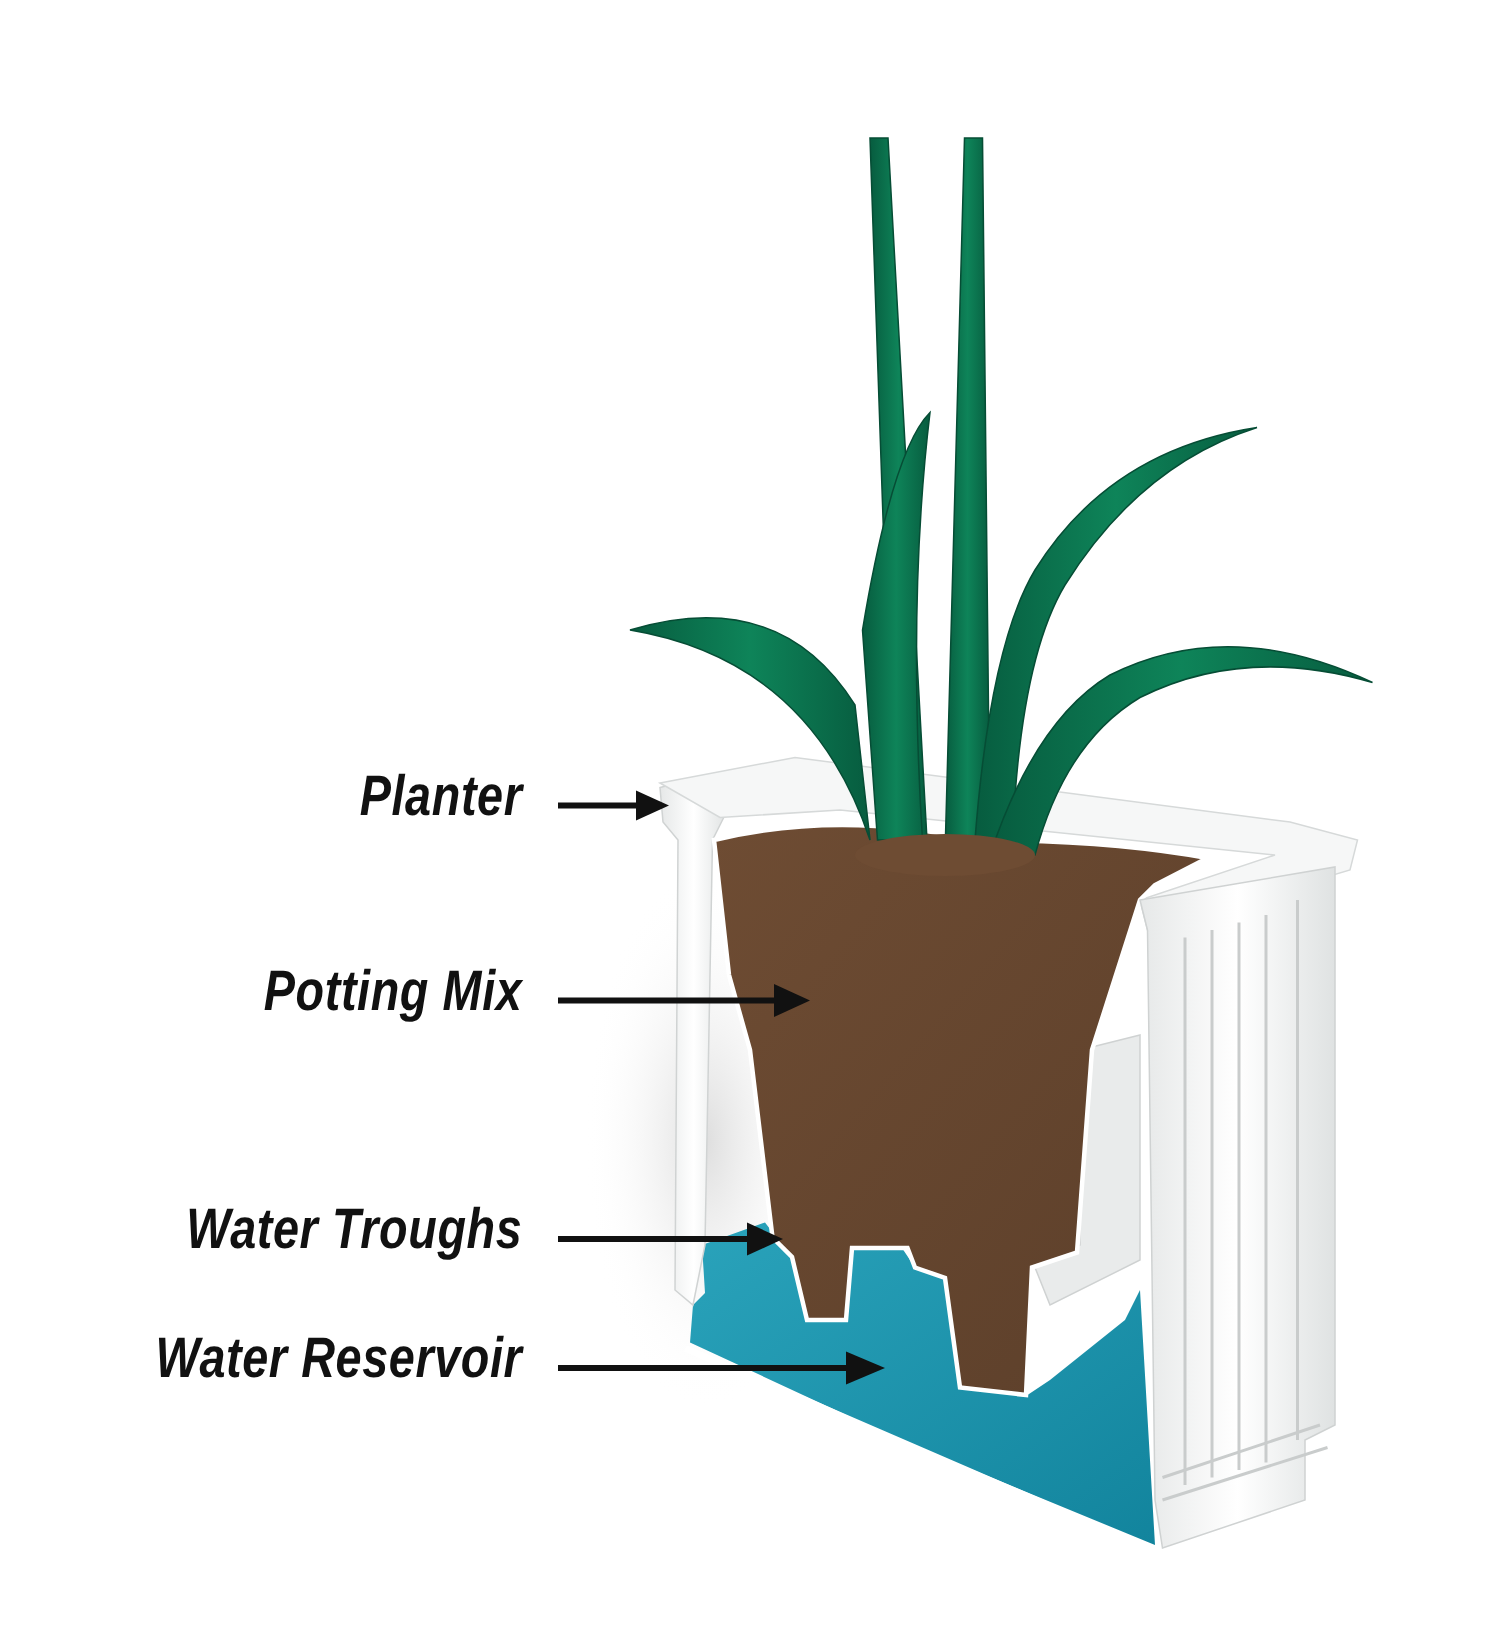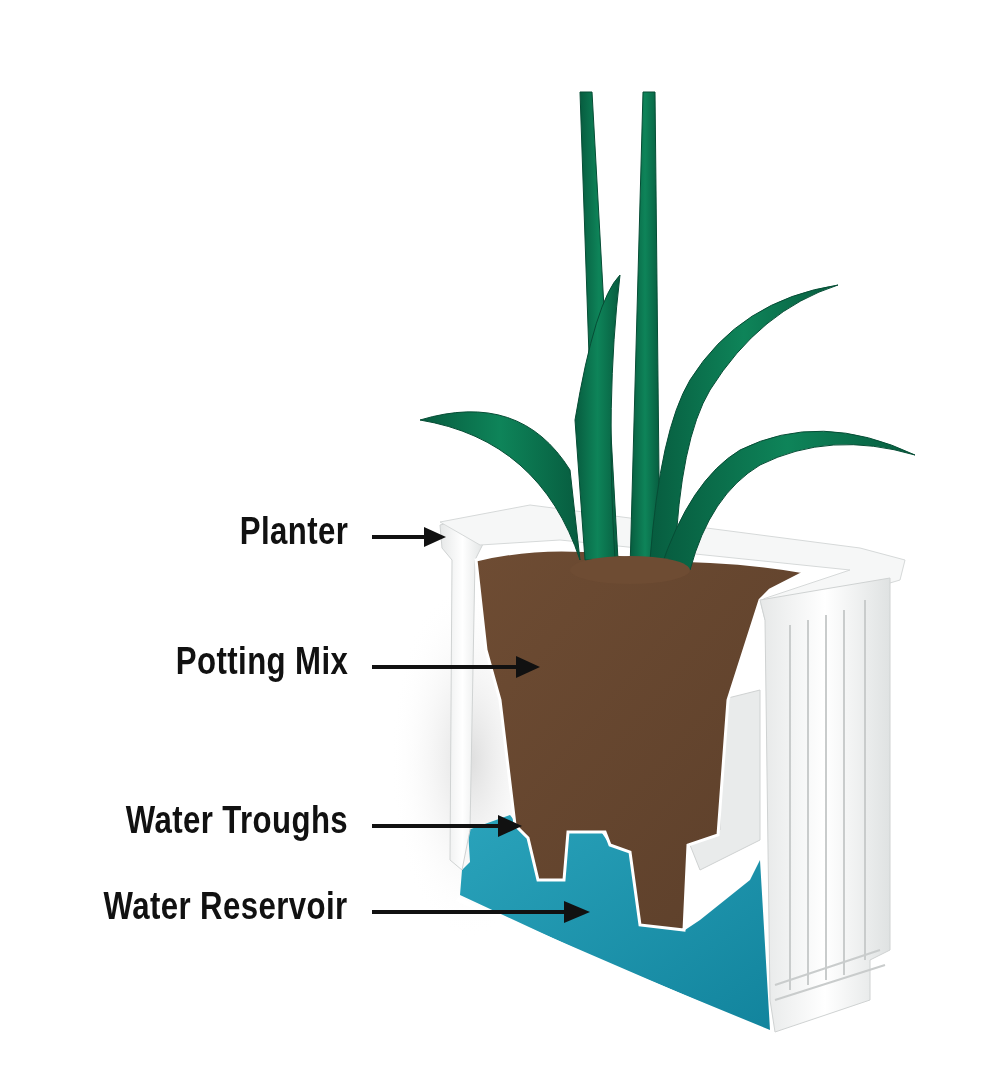--- a/index.html
+++ b/index.html
@@ -2,21 +2,21 @@
 <html><head>
 <meta charset="utf-8">
 <style>
   html, body { margin: 0; padding: 0; }
   body {
     width: 990px; height: 1089px; overflow: hidden;
     background: #ffffff;
     font-family: "Liberation Sans", sans-serif;
     position: relative;
   }
-  #stage { position: absolute; left: 0; top: 0; width: 990px; height: 1089px; }
+  #stage { position: absolute; left: 0; top: 0; width: 990px; height: 1089px; font-style: italic; }
   .label {
     position: absolute;
     font-family: "Liberation Sans", sans-serif;
     font-weight: bold;
     font-size: 38px;
     color: #111111;
     transform: scaleX(0.82);
     transform-origin: right center;
     white-space: nowrap;
     text-align: right;

